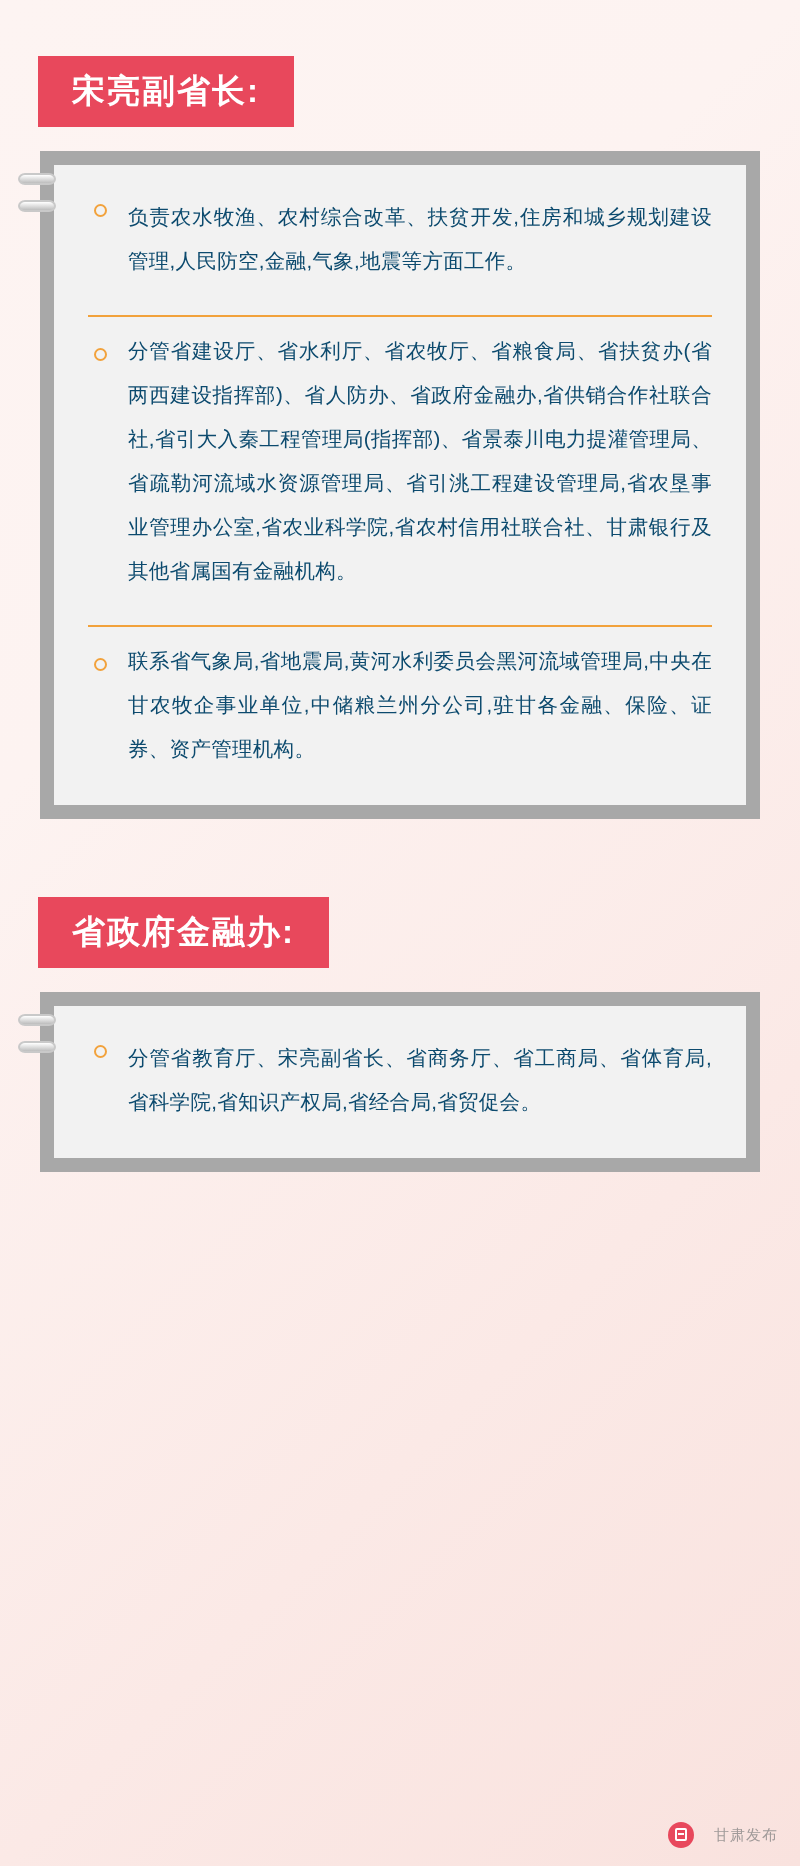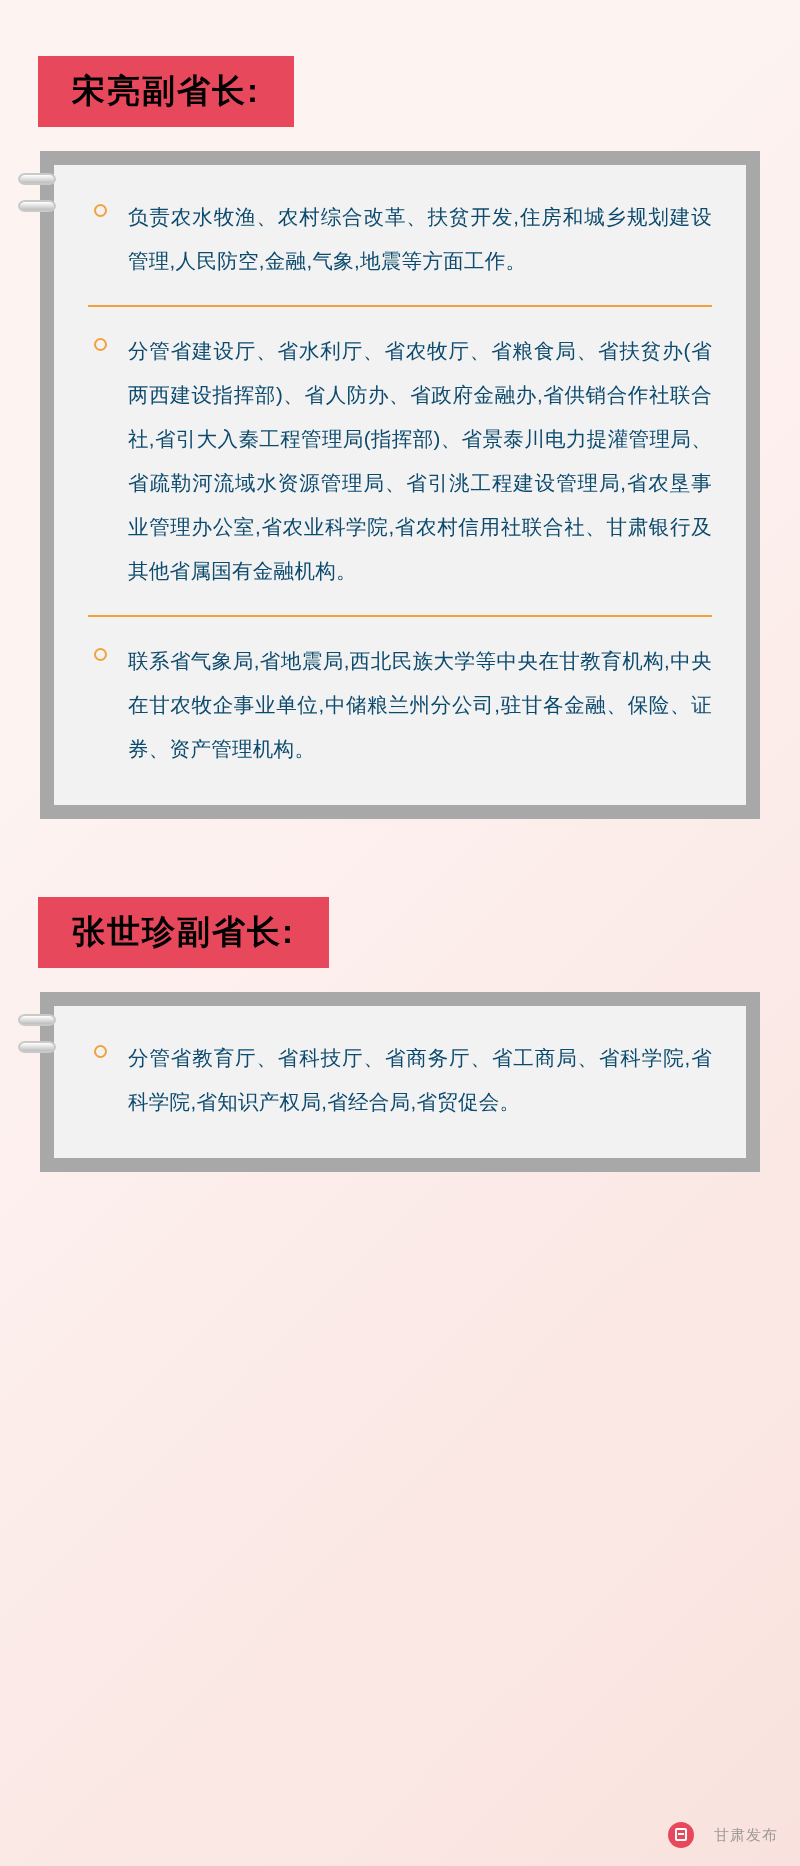--- a/index.html
+++ b/index.html
@@ -25,21 +25,21 @@
 
   
   .section {
     position: relative;
     margin: 0;
   }
 
   .section-title {
     display: inline-block;
     background: #e8485c;
-    color: #000000;
+    color: #ffffff;
     font-size: 33px;
     font-weight: bold;
     letter-spacing: 2px;
     padding: 18px 34px 20px 34px;
     line-height: 1;
     margin-left: 38px;
   }
 
   
   .card-wrap {
@@ -91,22 +91,22 @@
     margin: 0;
     padding: 0;
   }
   ul.bullets > li {
     position: relative;
     padding: 0 0 0 40px;
     margin: 0;
   }
   ul.bullets > li + li {
     border-top: 2px solid #f2a23c;
-    padding-top: 22px;
-    margin-top: 22px;
+    padding-top: 12px;
+    margin-top: 32px;
   }
   .bullet-marker {
     position: absolute;
     left: 6px;
     top: 9px;
     width: 13px;
     height: 13px;
     border: 2px solid #f2a23c;
     border-radius: 50%;
     box-sizing: border-box;
@@ -193,44 +193,44 @@
             <li>
               <span class="bullet-marker"></span>
               <div class="bullet-text">负责农水牧渔、农村综合改革、扶贫开发,住房和城乡规划建设管理,人民防空,金融,气象,地震等方面工作。</div>
             </li>
             <li>
               <span class="bullet-marker"></span>
               <div class="bullet-text">分管省建设厅、省水利厅、省农牧厅、省粮食局、省扶贫办(省两西建设指挥部)、省人防办、省政府金融办,省供销合作社联合社,省引大入秦工程管理局(指挥部)、省景泰川电力提灌管理局、省疏勒河流域水资源管理局、省引洮工程建设管理局,省农垦事业管理办公室,省农业科学院,省农村信用社联合社、甘肃银行及其他省属国有金融机构。</div>
             </li>
             <li>
               <span class="bullet-marker"></span>
-              <div class="bullet-text">联系省气象局,省地震局,西北民族大学等中央在甘教育机构,中央在甘农牧企事业单位,中储粮兰州分公司,驻甘各金融、保险、证券、资产管理机构。</div>
+              <div class="bullet-text">联系省气象局,省地震局,黄河水利委员会黑河流域管理局,中央在甘农牧企事业单位,中储粮兰州分公司,驻甘各金融、保险、证券、资产管理机构。</div>
             </li>
           </ul>
         </div>
       </div>
     </div>
   </div>
 
   <div class="gap"></div>
 
   <div class="section">
-    <div class="section-title">张世珍副省长:</div>
+    <div class="section-title">省政府金融办:</div>
 
     <div class="card-wrap">
       <div class="rings">
         <div class="ring"></div>
         <div class="ring"></div>
       </div>
       <div class="card-frame">
         <div class="card-inner">
           <ul class="bullets">
             <li>
               <span class="bullet-marker"></span>
-              <div class="bullet-text">分管省教育厅、省科技厅、省商务厅、省工商局、省科学院,省科学院,省知识产权局,省经合局,省贸促会。</div>
+              <div class="bullet-text">分管省教育厅、宋亮副省长、省商务厅、省工商局、省体育局,省科学院,省知识产权局,省经合局,省贸促会。</div>
             </li>
           </ul>
         </div>
       </div>
     </div>
   </div>
 
   <div class="footer-badge">
     <div class="footer-logo"></div>
     <div class="footer-text">甘肃发布</div>

